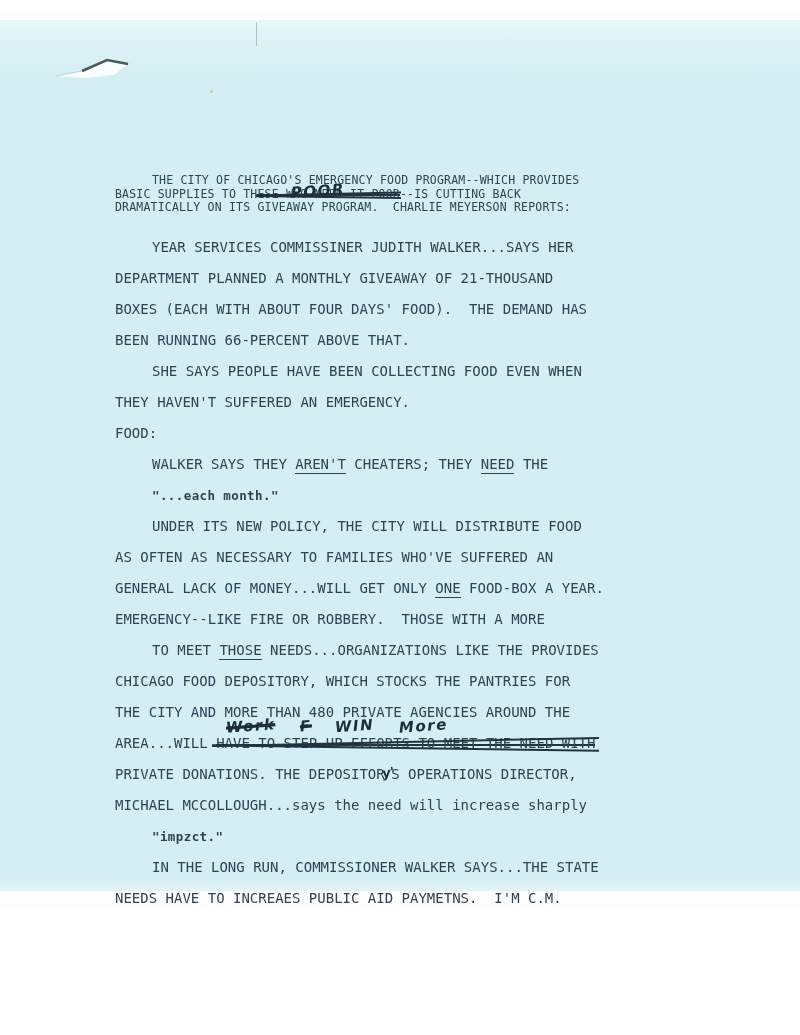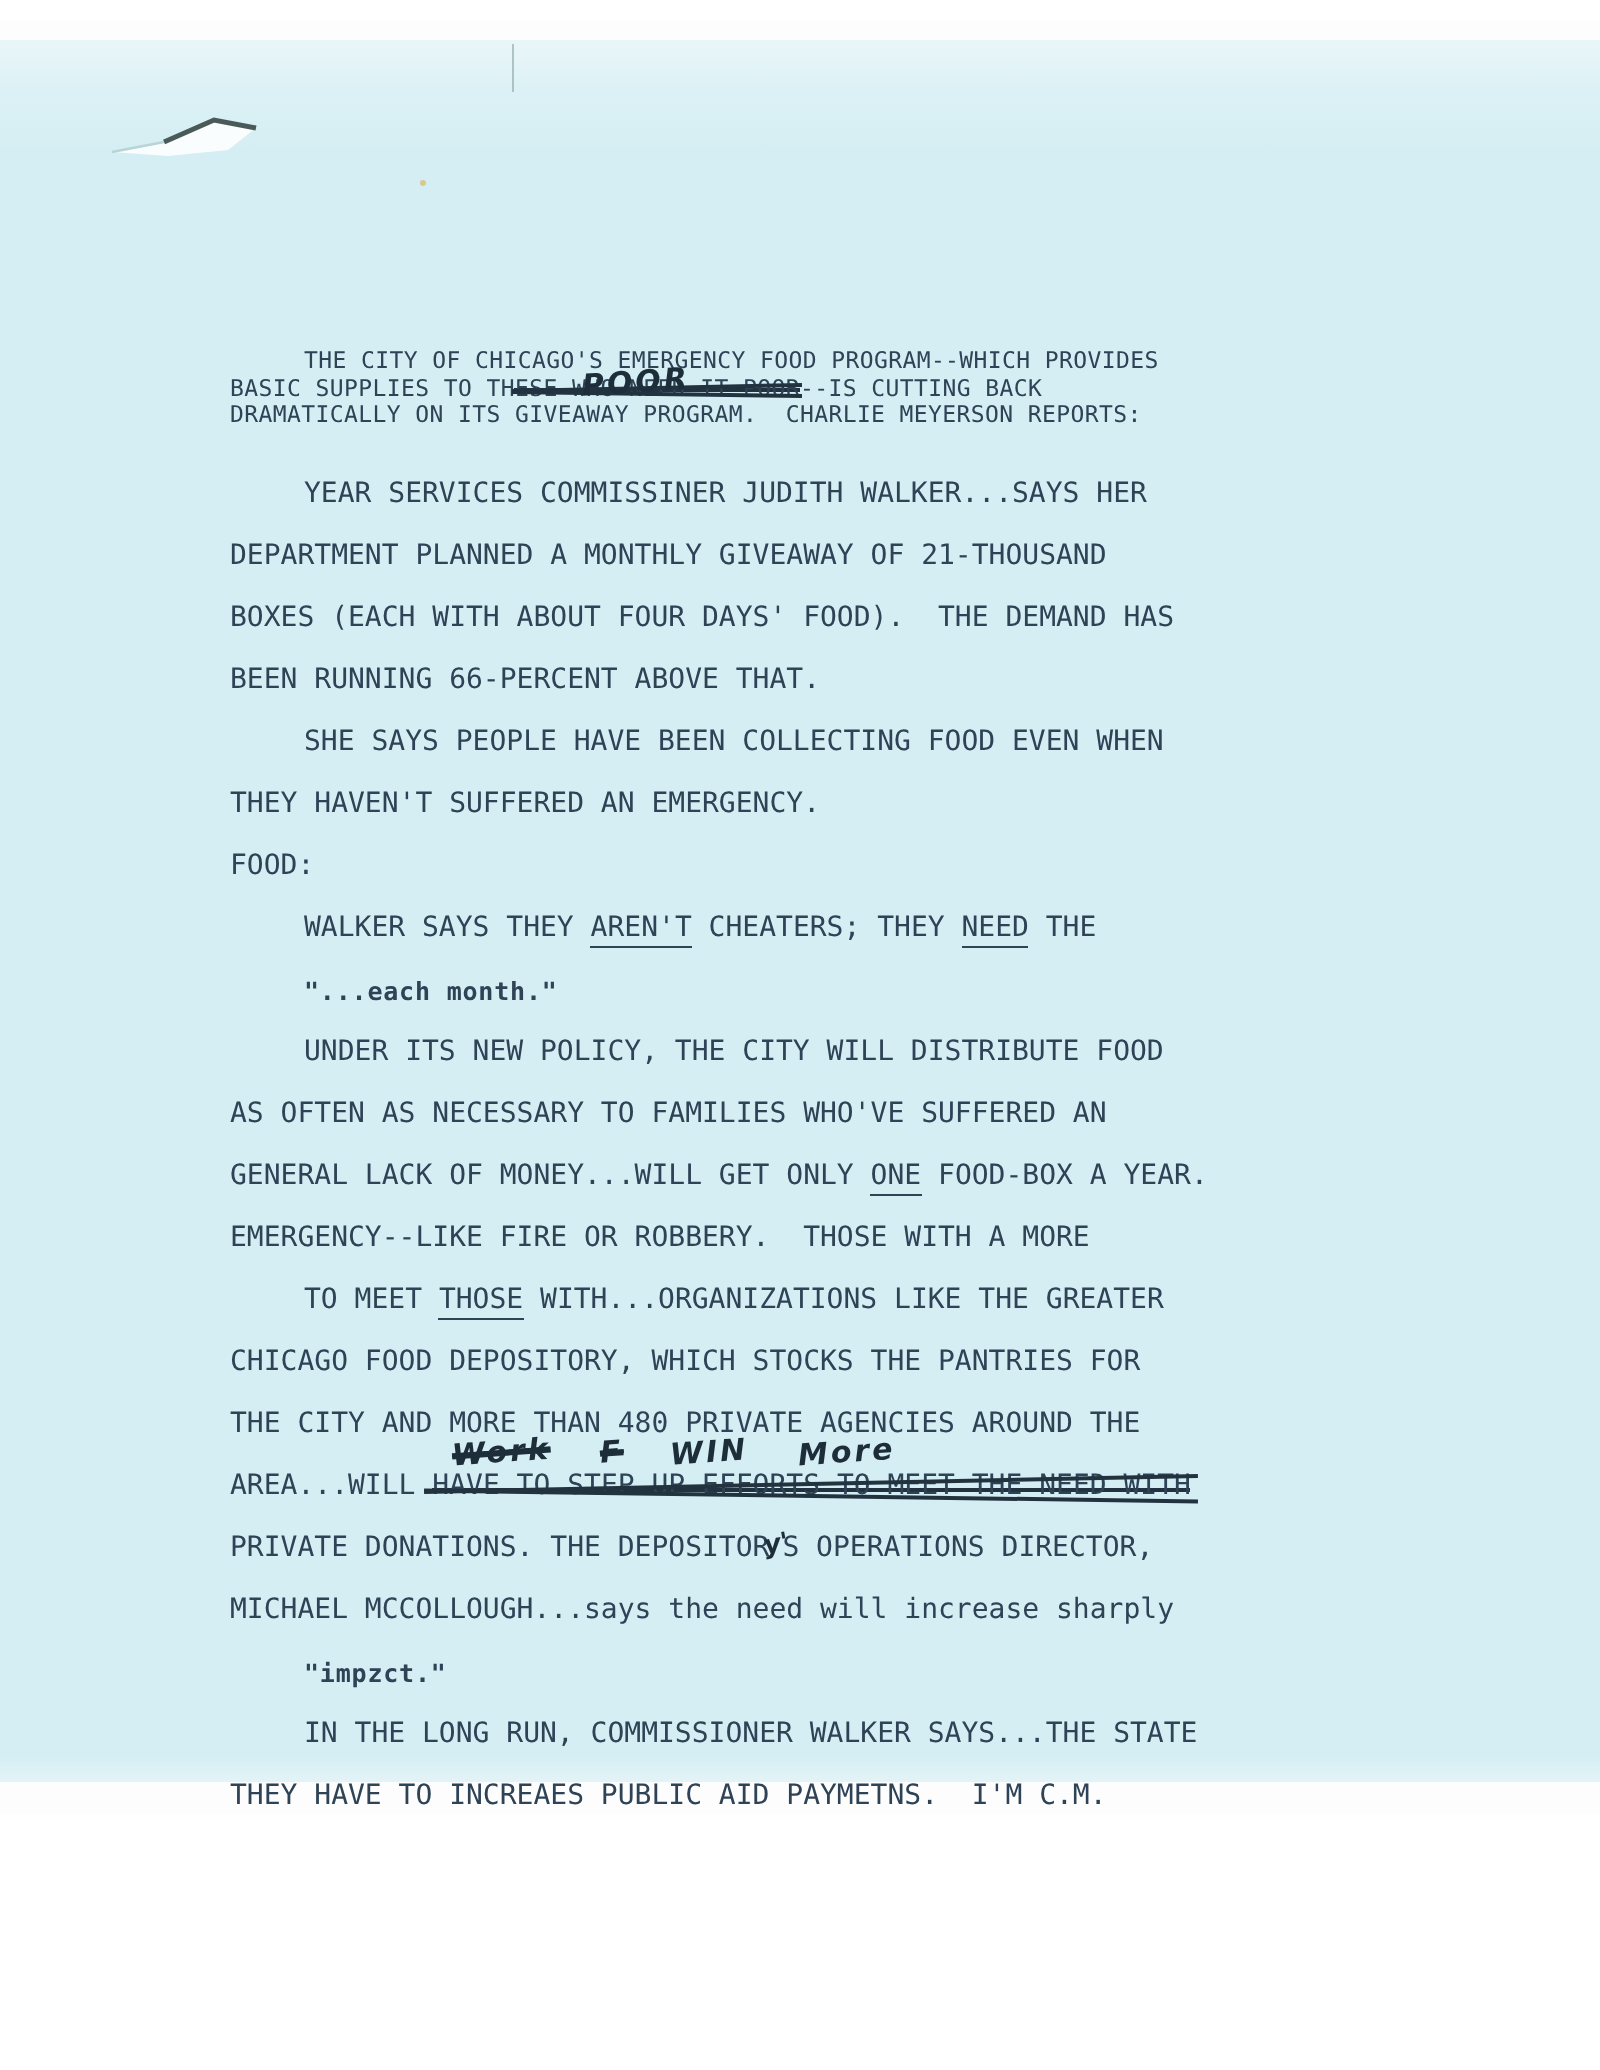--- a/index.html
+++ b/index.html
@@ -77,34 +77,34 @@
         <div class="line"><span>BEEN RUNNING 66-PERCENT ABOVE THAT.</span></div>
         <div class="line indent"><span>SHE SAYS PEOPLE HAVE BEEN COLLECTING FOOD EVEN WHEN</span></div>
         <div class="line"><span>THEY HAVEN'T SUFFERED AN EMERGENCY.</span></div>
         <div class="line"><span>FOOD:</span></div>
         <div class="line indent"><span>WALKER SAYS THEY </span><span class="u">AREN'T</span><span> CHEATERS; THEY </span><span class="u">NEED</span><span> THE</span></div>
         <div class="line quote">"...each month."</div>
         <div class="line indent"><span>UNDER ITS NEW POLICY, THE CITY WILL DISTRIBUTE FOOD</span></div>
         <div class="line"><span>AS OFTEN AS NECESSARY TO FAMILIES WHO'VE SUFFERED AN</span></div>
         <div class="line"><span>GENERAL LACK OF MONEY...WILL GET ONLY </span><span class="u">ONE</span><span> FOOD-BOX A YEAR.</span></div>
         <div class="line"><span>EMERGENCY--LIKE FIRE OR ROBBERY.  THOSE WITH A MORE</span></div>
-        <div class="line indent"><span>TO MEET </span><span class="u">THOSE</span><span> WITH...ORGANIZATIONS LIKE THE GREATER</span></div>
+        <div class="line indent"><span>TO MEET </span><span class="u">THOSE</span><span> NEEDS...ORGANIZATIONS LIKE THE PROVIDES</span></div>
         <div class="line"><span>CHICAGO FOOD DEPOSITORY, WHICH STOCKS THE PANTRIES FOR</span></div>
         <div class="line"><span>THE CITY AND MORE THAN 480 PRIVATE AGENCIES AROUND THE</span></div>
         <div class="line"><span>AREA...WILL </span><span class="rel"><span class="xx">HAVE TO STEP UP EFFORTS TO MEET THE NEED WITH</span><span class="hw-ov above">
               <span class="hw hw-x">Work</span>
               <span class="hw hw-x">F</span>
               <span class="hw">WIN</span>
               <span class="hw">More</span>
             </span></span></div>
         <div class="line"><span>PRIVATE DONATIONS. THE DEPOSITOR</span><span class="hw hw-in">y'</span><span>S OPERATIONS DIRECTOR,</span></div>
         <div class="line"><span>MICHAEL MCCOLLOUGH...says the need will increase sharply</span></div>
         <div class="line quote">"impzct."</div>
         <div class="line indent"><span>IN THE LONG RUN, COMMISSIONER WALKER SAYS...THE STATE</span></div>
-        <div class="line"><span>THEY HAVE TO INCREAES PUBLIC AID PAYMETNS.  I'M C.M.</span></div>
+        <div class="line"><span>NEEDS HAVE TO INCREAES PUBLIC AID PAYMETNS.  I'M C.M.</span></div>
       </div>
 
     <div class="footer">
       <span>September 11, 1987</span>
       <span>12:40 PM</span>
     </div>
 
   </div>
 </div>
 

